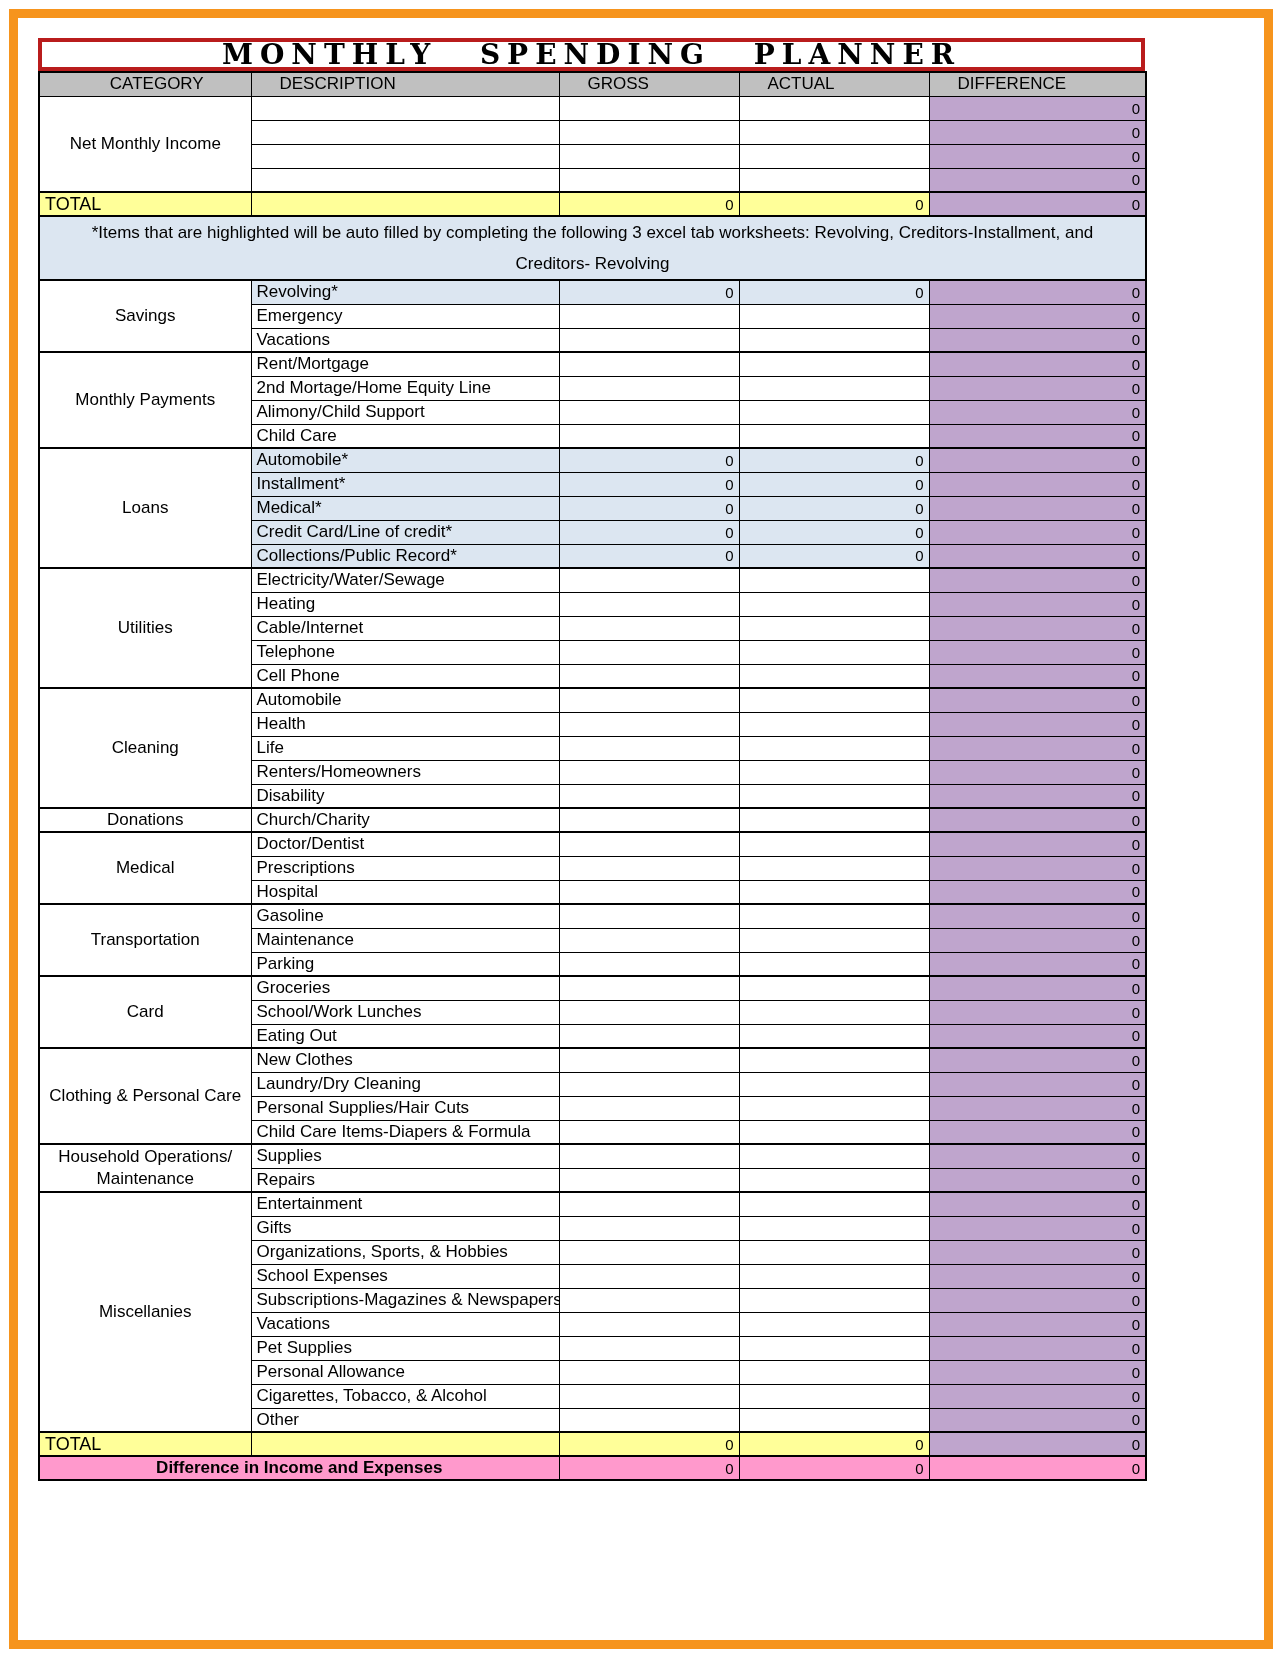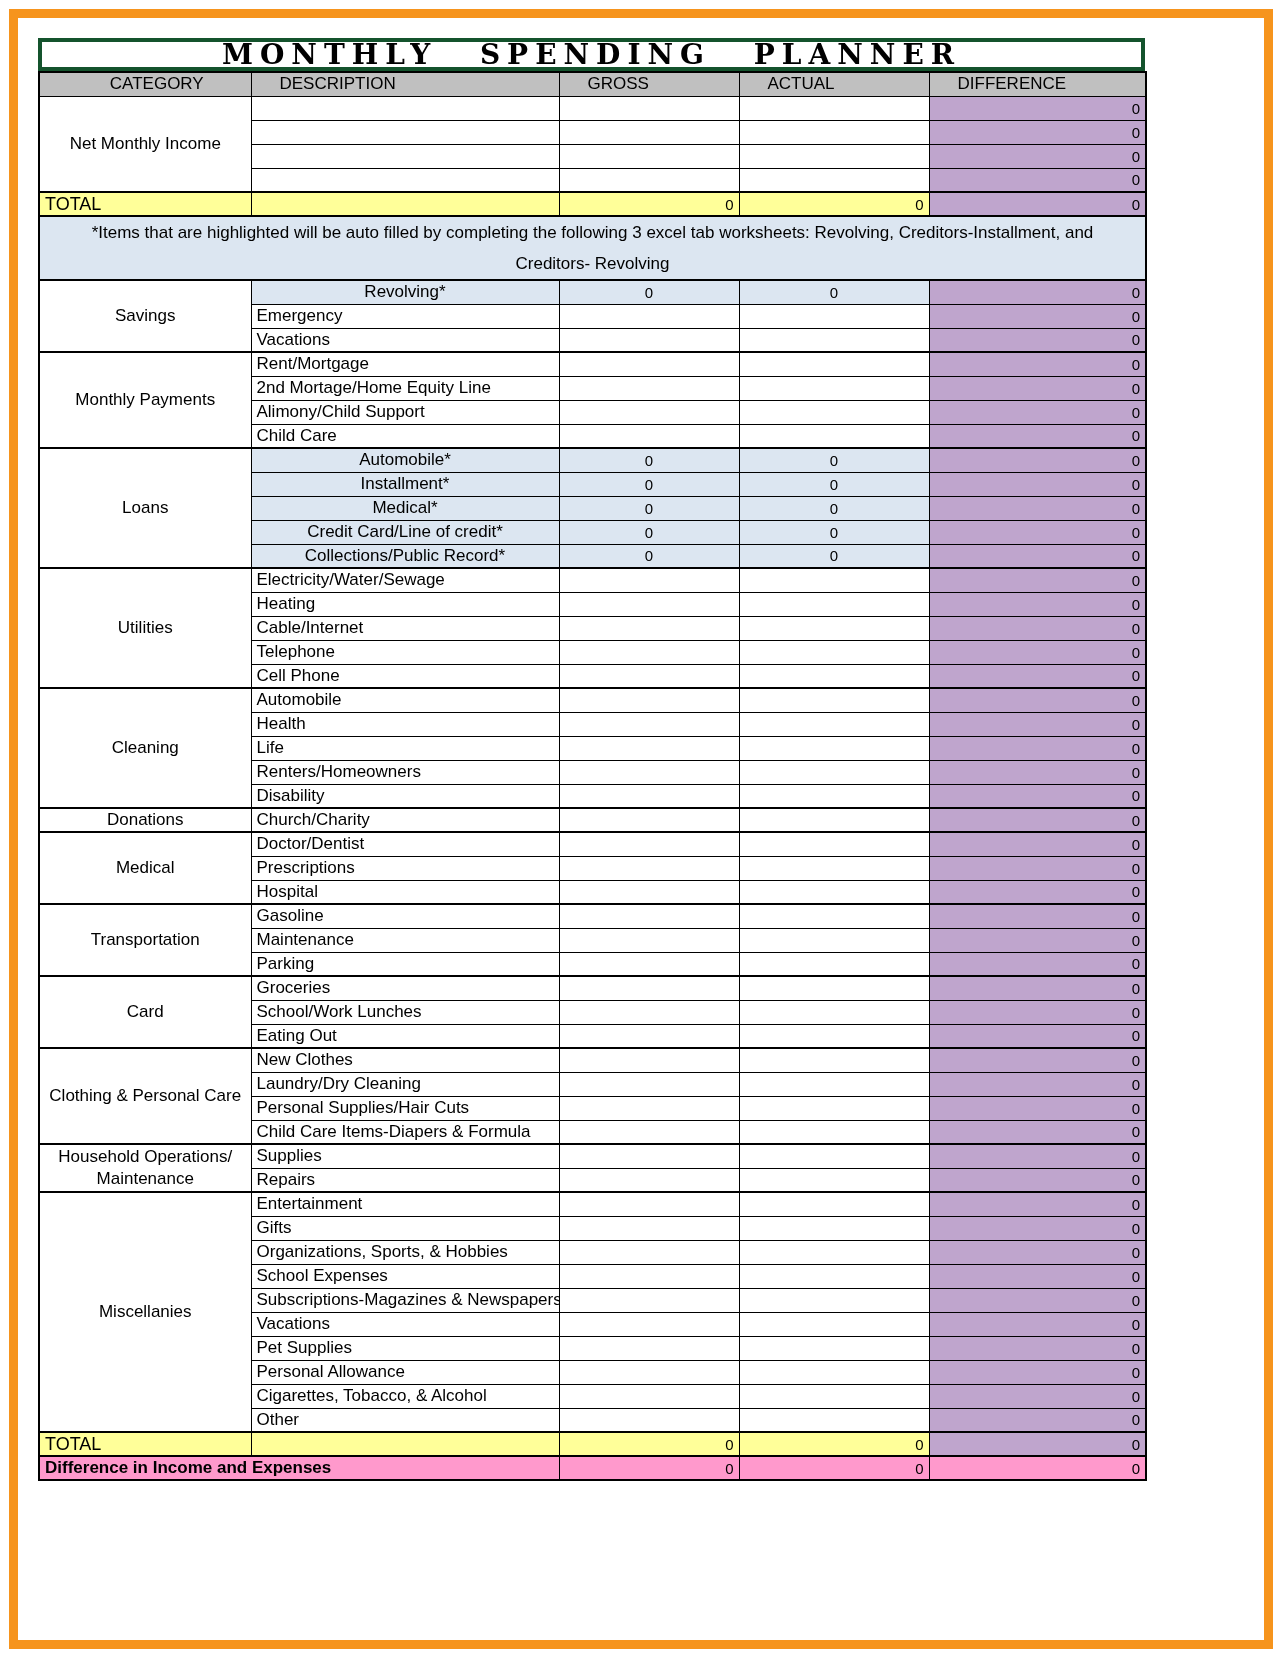--- a/index.html
+++ b/index.html
@@ -10,43 +10,43 @@
   body {
     width:1283px; height:1658px; position:relative; background:#fff;
     font-family:"Liberation Sans", sans-serif; color:#000; overflow:hidden;
   }
   .frame {
     position:absolute; left:9px; top:9px; width:1264px; height:1640px;
     border:9px solid var(--orange);
   }
   .sheet { position:absolute; left:38px; top:38px; width:1107px; }
   .title-box {
-    border:4px solid #14532d; height:33px; display:flex; align-items:center; justify-content:center;
+    border:4px solid #b91c1c; height:33px; display:flex; align-items:center; justify-content:center;
     font-family:"DejaVu Serif", serif; font-weight:bold; font-size:28px;
     letter-spacing:7px; word-spacing:26px; background:#fff;
   }
   table { width:100%; border-collapse:collapse; table-layout:fixed; border:2px solid #000; }
   th, td {
     border:1px solid #000; height:24px; font-size:17px; padding:0 5px;
     font-weight:normal; overflow:hidden; white-space:nowrap; vertical-align:middle;
   }
   th.hdr { background:var(--gray); text-align:left;padding-left:28px; }
   th.center { text-align:center; }
   td.cat { text-align:center; vertical-align:middle; white-space:normal; line-height:22px; }
   td.num { text-align:right; font-size:15px; }
   td.diff { background:var(--purple); }
-  td.hl { background:var(--blue);text-align:center; }
+  td.hl { background:var(--blue); }
   td.total { background:var(--yellow); }
   td.total-label { text-align:left; font-size:18px; }
   td.note {
     background:var(--blue); text-align:center; white-space:normal;
     height:50px; line-height:31px; padding:0 28px;
   }
   td.final { background:var(--pink); }
-  td.final-label { font-weight:bold; }
+  td.final-label { text-align:center; font-weight:bold; }
   tr.sec > td { border-top:2px solid #000; }
   .small { font-size:17px; }
 </style>
 </head>
 <body>
 
 <div class="frame"></div>
 
 <div class="sheet">
   <div class="title-box">MONTHLY SPENDING PLANNER</div>

